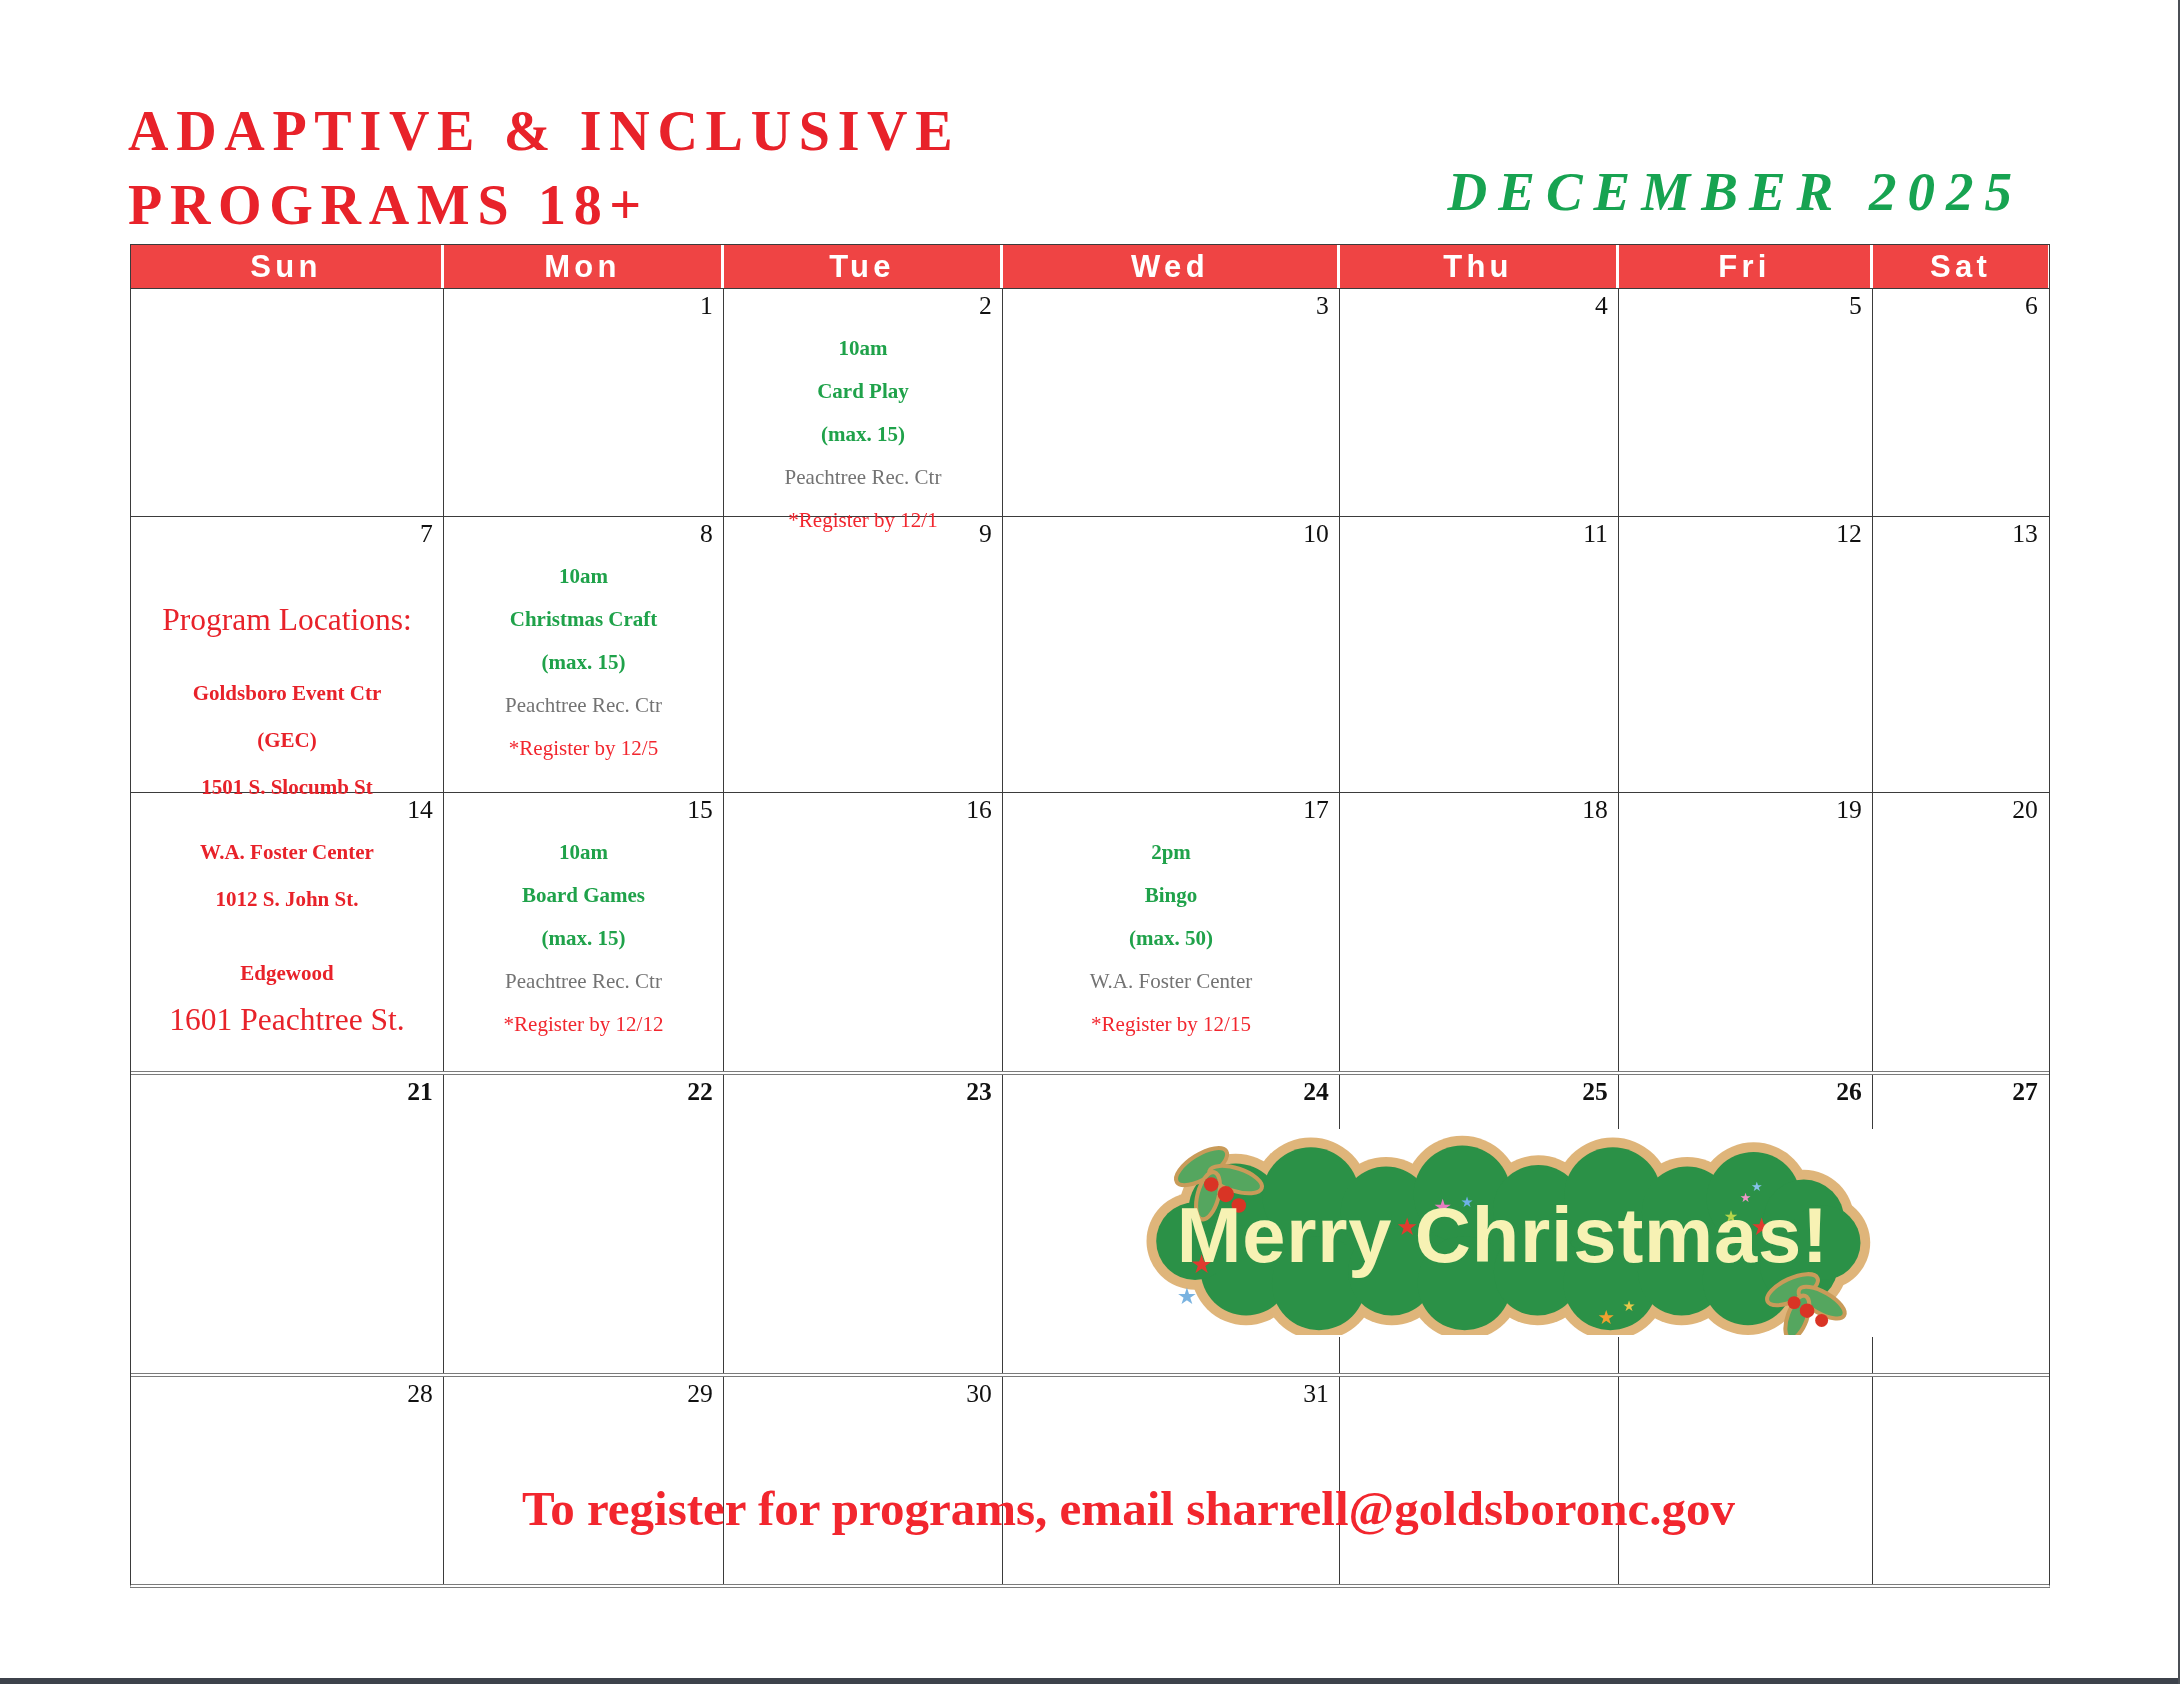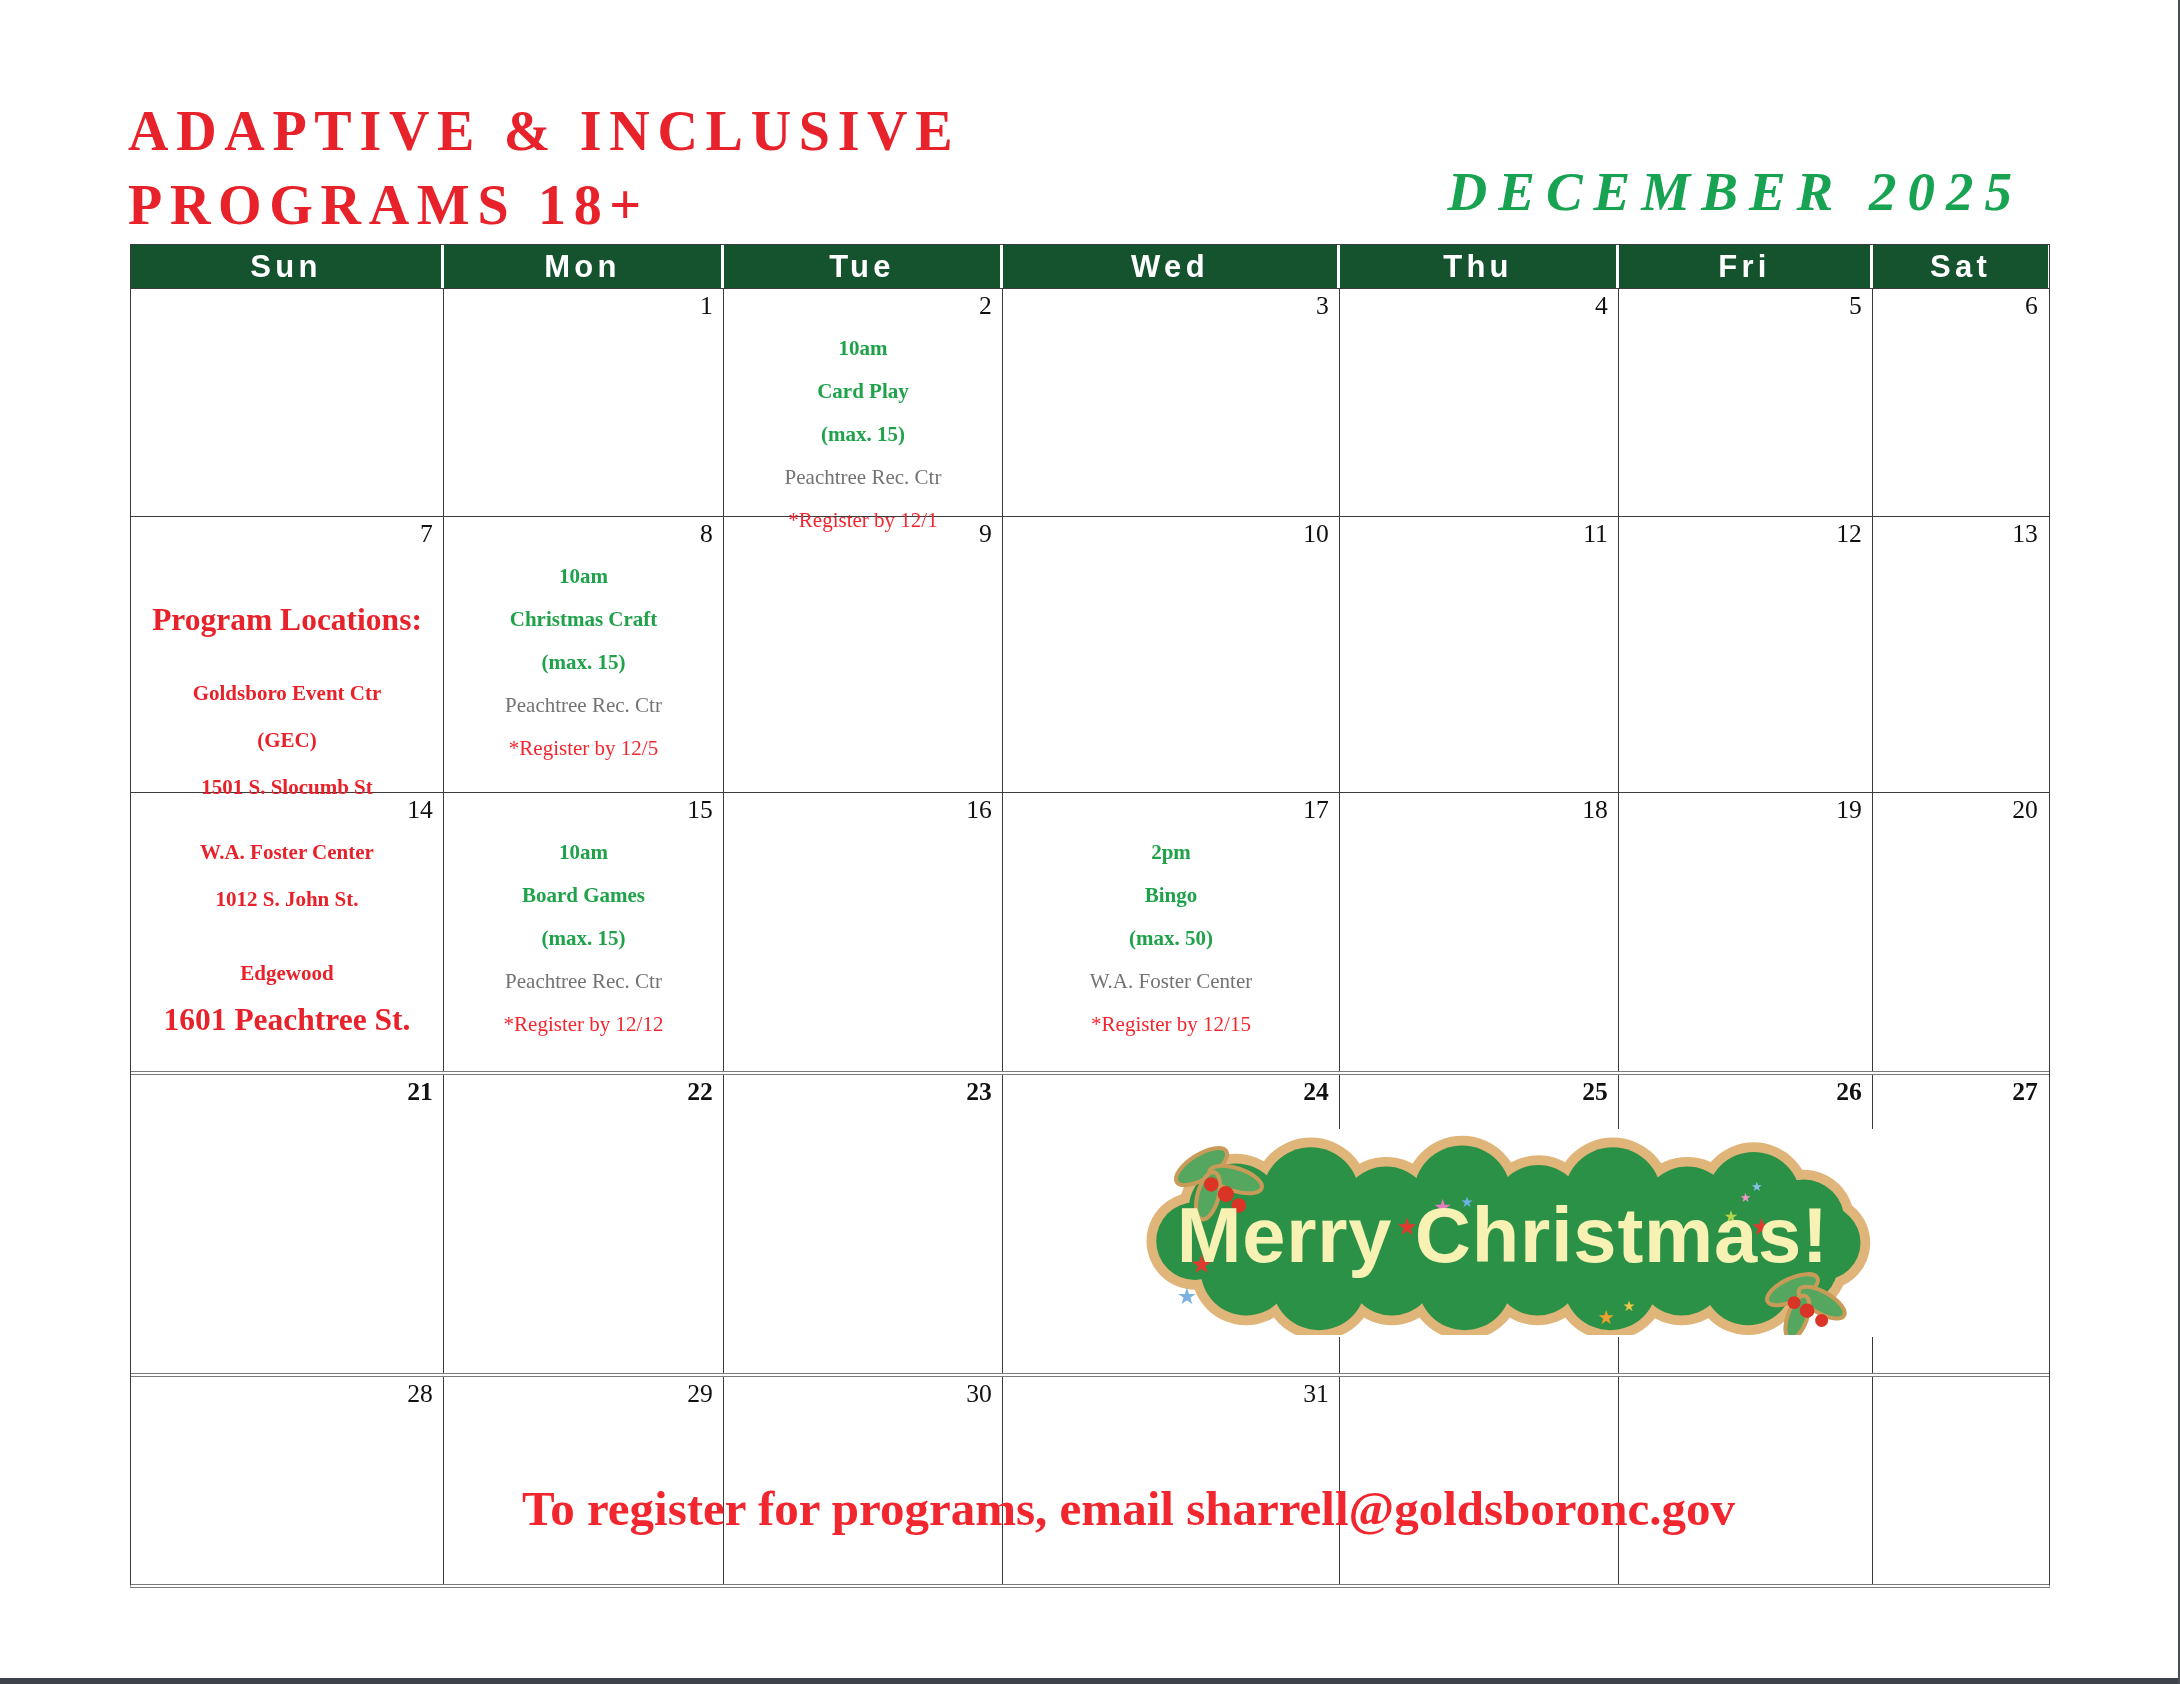--- a/index.html
+++ b/index.html
@@ -20,21 +20,21 @@
   .title{position:absolute;left:128px;top:95px;width:860px;
          color:var(--title-red);font-weight:bold;font-size:56px;line-height:1.32;
          letter-spacing:7.7px;}
   .month{position:absolute;right:158px;top:160px;color:var(--month-green);
          font-weight:bold;font-size:55px;letter-spacing:11px;white-space:nowrap;font-style:italic;}
 
   
   .calendar{position:absolute;left:130px;top:244px;width:1918px;
             border:1.7px solid var(--grid-line);border-bottom:4.3px double #7b7b7b;}
   .grid7{display:grid;grid-template-columns:313px 280px 279px 337px 279px 254px 175px;}
-  .day-header{background:#14532d;color:#fff;height:43px;
+  .day-header{background:#ef4444;color:#fff;height:43px;
               font:bold 31px/44px "Liberation Sans",sans-serif;text-align:center;
               letter-spacing:4.3px;border-right:3.4px solid #fff;overflow:hidden;}
   .day-header:last-child{border-right:none;}
   .week-row{border-top:1.7px solid var(--grid-line);}
   .week-row.wk-1{height:227px;}
   .week-row.wk-2{height:275px;}
   .week-row.wk-3{height:278px;}
   .week-row.wk-4{height:298px;border-top:4.3px double #7b7b7b;font-weight:bold;}
   .week-row.wk-5{height:207px;border-top:4.3px double #7b7b7b;}
   .cell{border-right:1.7px solid var(--grid-line);position:relative;overflow:visible;}
@@ -44,21 +44,21 @@
 
   
   .lines{text-align:center;}
   .lines.event{margin-top:1.7px;}
   .lines.loc1{margin-top:44px;}
   .lines.loc2{margin-top:0px;}
   .line{font-size:21px;line-height:43px;}
   .line.green{color:var(--event-green);font-weight:bold;}
   .line.black{color:#737373;}
   .line.red{color:var(--register-red);}
-  .line.red-bold{color:var(--title-red);font-weight:bold;font-size:31.5px;line-height:46px;}
+  .line.red-bold{color:var(--title-red);font-weight:normal;font-size:31.5px;line-height:46px;}
   .line.red-bold-italic{color:var(--title-red);font-weight:bold;
                         font-size:21px;line-height:47px;}
   .line.spacer{height:27px;}
 
   
   .banner{position:absolute;left:1123px;top:1129px;width:760px;height:208px;
           background:#fff;display:flex;align-items:center;justify-content:center;}
   .banner svg{display:block;}
   .ct{fill:var(--banner-trim);}
   .cg{fill:var(--banner-green);}

